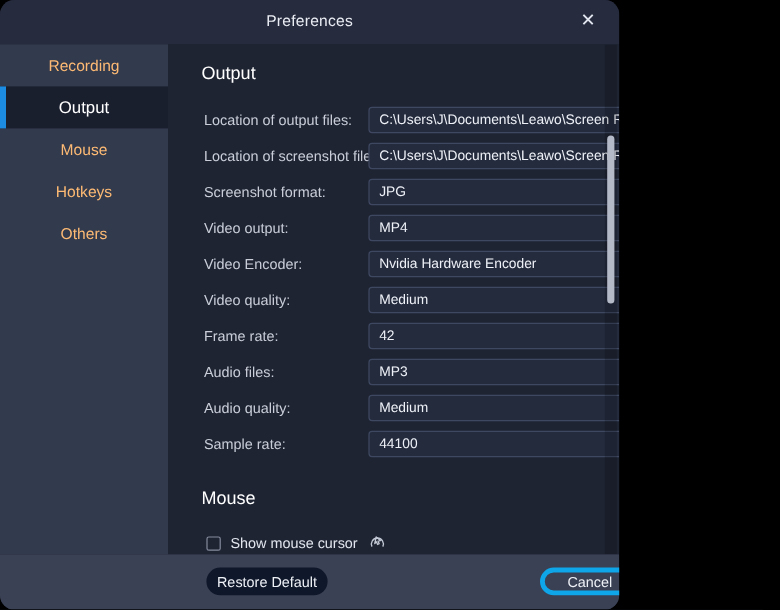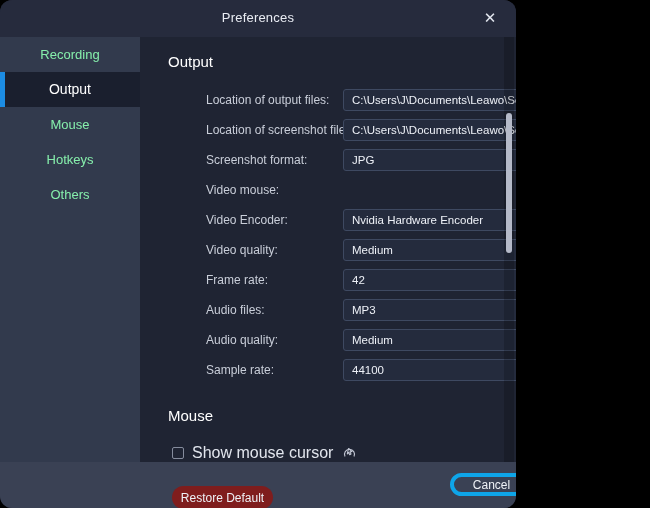--- a/index.html
+++ b/index.html
@@ -6,54 +6,54 @@
   html,body { width:650px; height:508px; background:#000; font-family:"Liberation Sans", sans-serif; }
   .window { position:relative; width:516px; height:508px; background:#1f2433; border-radius:12px; overflow:hidden; }
 
   
   .titlebar { position:absolute; top:0; left:0; right:0; height:37px; background:#262b3d; }
   .titlebar .title { position:absolute; left:0; right:0; top:10px; text-align:center; color:#e9ecf3; font-size:13px; letter-spacing:.2px; }
   .titlebar .close { position:absolute; right:16px; top:8px; color:#e3e7f0; font-size:15px; line-height:20px; width:20px; text-align:center; cursor:pointer; }
 
   
   .sidebar { position:absolute; top:37px; left:0; width:140px; bottom:46px; background:#323a4d; }
-  .side-item { position:relative; height:35px; line-height:35px; text-align:center; color:#86efac; font-size:13px; cursor:pointer; }
+  .side-item { position:relative; height:35px; line-height:35px; text-align:center; color:#fdba74; font-size:13px; cursor:pointer; }
   .side-item.selected { background:#1a1f2e; color:#ffffff; font-size:14px; }
   .side-item.selected::before { content:""; position:absolute; left:0; top:0; bottom:0; width:5px; background:#1c8ce3; }
 
   
   .content { position:absolute; top:37px; left:140px; right:0; bottom:46px; background:#1f2433; overflow:hidden; }
   .sec-title { position:absolute; left:28px; color:#ffffff; font-size:15px; }
   .t-output { top:16px; }
   .t-mouse  { top:370px; }
 
-  .rows { position:absolute; top:52px; left:0; right:0;padding-left:36px; }
+  .rows { position:absolute; top:52px; left:0; right:0; }
   .row { position:relative; height:22px; margin-bottom:8px; }
   .row .lbl { position:absolute; left:30px; top:0; line-height:22px; font-size:12px; color:#c9ced9; white-space:nowrap; }
   .field { position:absolute; left:167px; top:0; width:270px; height:22px; background:#242b3d; border:1px solid #3e4961; border-radius:3px; cursor:pointer; }
   .field .val { position:absolute; left:8px; top:0; line-height:20px; font-size:11.5px; color:#eef1f7; white-space:nowrap; overflow:hidden; max-width:225px; }
   .field.path .val { max-width:215px; }
   .chev { position:absolute; right:10px; top:5px; width:7px; height:7px; border-right:1.5px solid #c3c8d5; border-bottom:1.5px solid #c3c8d5; transform:rotate(45deg); }
   .browse { position:absolute; right:3px; top:2px; width:20px; height:16px; background:#6b7284; border-radius:3px; color:#f2f4f8; font-size:10px; line-height:14px; text-align:center; letter-spacing:1px; cursor:pointer; }
   .folder { position:absolute; left:447px; top:3px; cursor:pointer; }
 
   
   .chk-row { position:absolute; top:405px; left:32px; height:22px; display:flex; align-items:center; }
   .chk { width:12px; height:12px; border:1px solid #858c9d; border-radius:2px; background:transparent; cursor:pointer; }
-  .chk-label { margin-left:8px; font-size:16px; color:#e2e6ee; white-space:nowrap; }
+  .chk-label { margin-left:8px; font-size:12px; color:#e2e6ee; white-space:nowrap; }
   .cursor-ic { margin-left:10px; }
 
   
   .scroll-track { position:absolute; top:0; bottom:0; right:2px; width:10px; background:rgba(0,0,0,0.18); cursor:pointer; }
   .scroll-thumb { position:absolute; top:76px; right:2px; width:6px; height:140px; background:#b5bac9; border-radius:3px; cursor:pointer; }
 
   
   .footer { position:absolute; left:0; right:0; bottom:0; height:46px; background:#3a4154; }
   .btn { position:absolute; top:11px; height:23px; border-radius:12px; font-size:12px; font-family:"Liberation Sans", sans-serif; cursor:pointer; }
-  .btn.restore { left:172px; width:101px; background:#7f1d1d; border:none; color:#eef1f6;margin-top:13px; }
+  .btn.restore { left:172px; width:101px; background:#0f172a; border:none; color:#eef1f6; }
   .btn.cancel  { left:450px; width:83px; background:transparent; border:4px solid #0ea5e9; color:#eef1f6; }
   .btn.ok      { left:547px; width:88px; background:#4c5365; border:none; color:#5eead4; }
 </style>
 </head>
 <body>
 
 <div class="window">
 
   <div class="titlebar">
     <span class="title">Preferences</span>
@@ -113,21 +113,25 @@
 
       <div class="row">
         <span class="lbl">Screenshot format:</span>
         <div class="field">
           <span class="val">JPG</span>
           <span class="chev"></span>
         </div>
       </div>
 
       <div class="row">
-        <span class="lbl">Video mouse:</span>
+        <span class="lbl">Video output:</span>
+        <div class="field">
+          <span class="val">MP4</span>
+          <span class="chev"></span>
+        </div>
       </div>
 
       <div class="row">
         <span class="lbl">Video Encoder:</span>
         <div class="field">
           <span class="val">Nvidia Hardware Encoder</span>
           <span class="chev"></span>
         </div>
       </div>
 

